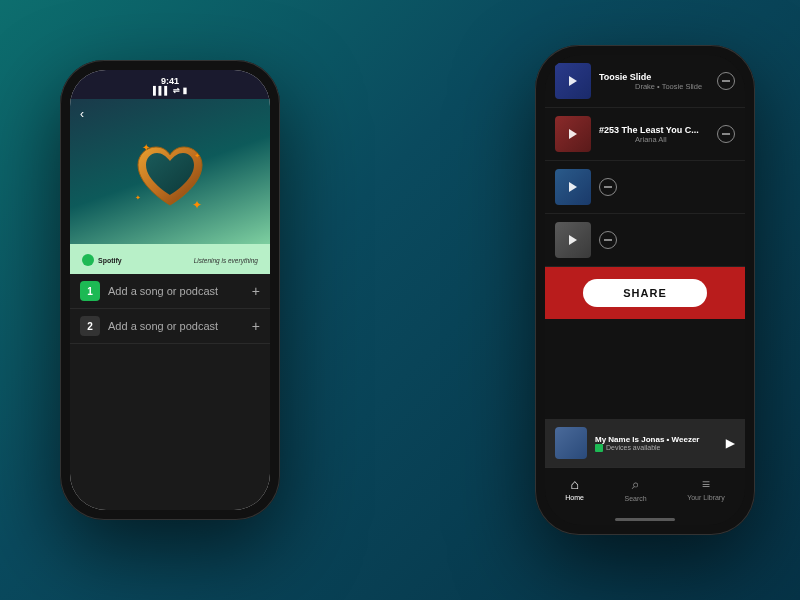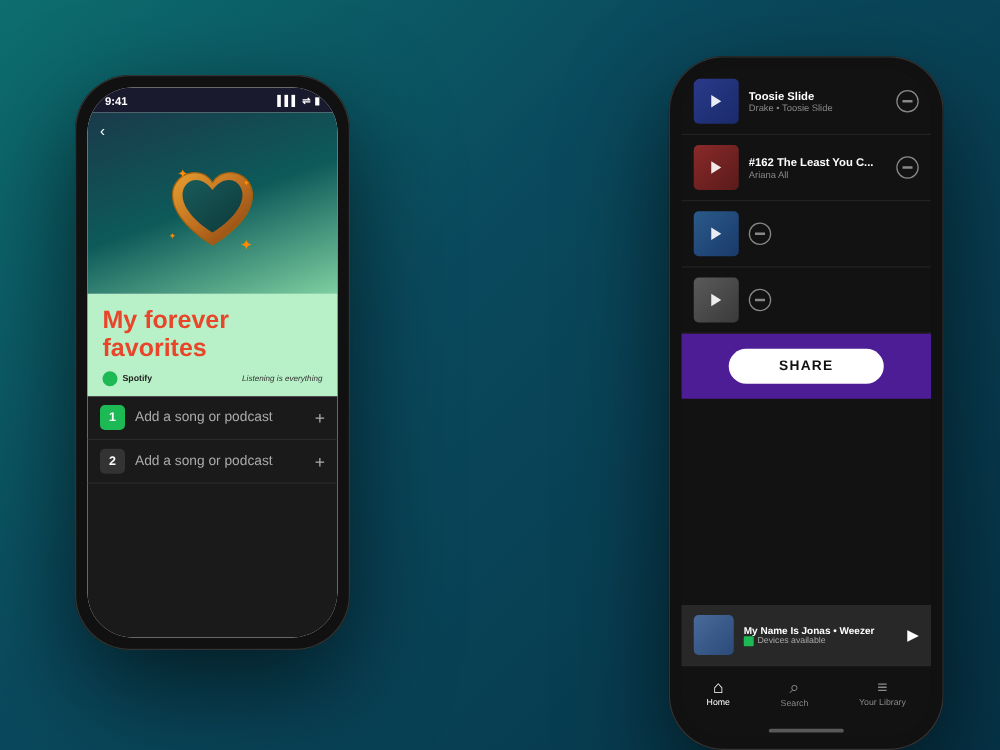--- a/index.html
+++ b/index.html
@@ -40,25 +40,26 @@
       bottom: 10px;
       border-radius: 36px;
       overflow: hidden;
       background: #f5f5f5;
     }
 
     .status-bar-left {
       background: #1a1a2e;
       display: flex;
       justify-content: space-between;
-      align-items: flex-start;
+      align-items: center;
       padding: 6px 14px 4px;
       color: white;
       font-size: 9px;
       font-weight: 600;
+      flex-direction: column;
     }
 
     .status-icons {
       display: flex;
       gap: 3px;
       align-items: center;
       font-size: 8px;
     }
 
     
@@ -201,21 +202,21 @@
 
     .plus-icon {
       color: #aaa;
       font-size: 14px;
       font-weight: 300;
     }
 
     
     .phone-right {
       width: 220px;
-      height: 555px;
+      height: 490px;
       right: 45px;
       top: 45px;
       z-index: 2;
     }
 
     .phone-right .screen {
       position: absolute;
       top: 10px;
       left: 10px;
       right: 10px;
@@ -286,20 +287,21 @@
       overflow: hidden;
       text-overflow: ellipsis;
     }
 
     .right-song-artist {
       font-size: 7.5px;
       color: #888;
       white-space: nowrap;
       overflow: hidden;
       text-overflow: ellipsis;
+      margin-left: 36px;
     }
 
     .minus-btn {
       width: 18px;
       height: 18px;
       border: 1.5px solid #888;
       border-radius: 50%;
       display: flex;
       align-items: center;
       justify-content: center;
@@ -307,21 +309,21 @@
     }
 
     .minus-line {
       width: 8px;
       height: 1.5px;
       background: #888;
     }
 
     
     .share-section {
-      background: #4c1d95;
+      background: #b91c1c;
       display: flex;
       justify-content: center;
       padding: 12px 0;
     }
 
     .share-btn {
       background: white;
       color: #111;
       border: none;
       border-radius: 20px;
@@ -473,21 +475,20 @@
             </defs>
 
             <path d="M40 68 C40 68 8 50 8 28 C8 18 16 10 26 10 C32 10 37 13 40 18 C43 13 48 10 54 10 C64 10 72 18 72 28 C72 50 40 68 40 68Z" fill="url(#heartGrad)" stroke="#a06010" stroke-width="1"></path>
 
             <path d="M40 58 C40 58 16 44 16 28 C16 22 20 16 27 16 C32 16 36 19 40 24 C44 19 48 16 53 16 C60 16 64 22 64 28 C64 44 40 58 40 58Z" fill="url(#heartInner)"></path>
           </svg>
         </div>
       </div>
 
       <div class="info-area">
-        <div class="playlist-title">My forever favorites</div>
         <div class="spotify-branding">
           <div class="spotify-logo-row">
             <div class="spotify-circle"></div>
             <span class="spotify-text-small">Spotify</span>
           </div>
           <span class="tagline">Listening is everything</span>
         </div>
       </div>
 
       <div class="song-list">
@@ -527,21 +528,21 @@
           <div class="minus-btn">
             <div class="minus-line"></div>
           </div>
         </div>
 
         <div class="right-song-item">
           <div class="thumb thumb-reply">
             <div class="thumb-play"></div>
           </div>
           <div class="right-song-info">
-            <div class="right-song-title">#162 The Least You C...</div>
+            <div class="right-song-title">#253 The Least You C...</div>
             <div class="right-song-artist">Ariana All</div>
           </div>
           <div class="minus-btn">
             <div class="minus-line"></div>
           </div>
         </div>
 
         <div class="right-song-item">
           <div class="thumb thumb-kygo">
             <div class="thumb-play"></div>

